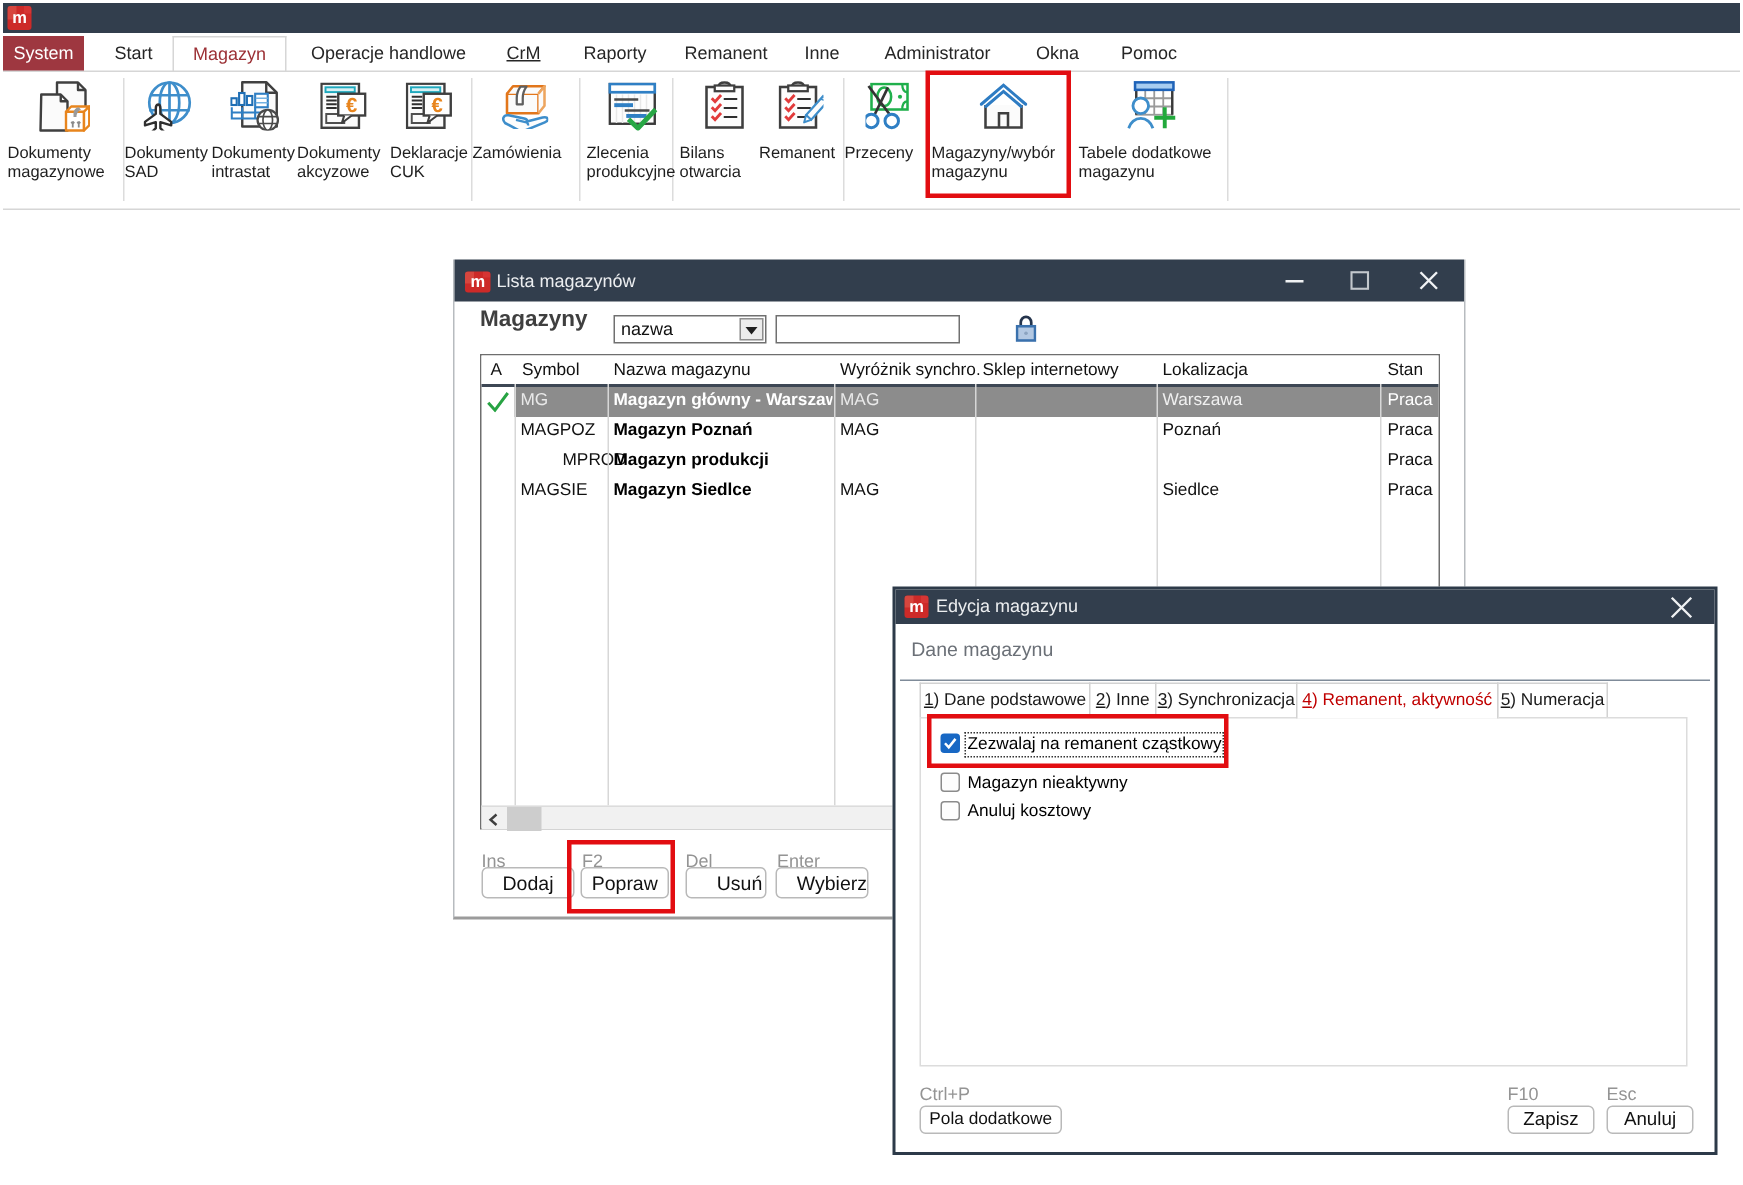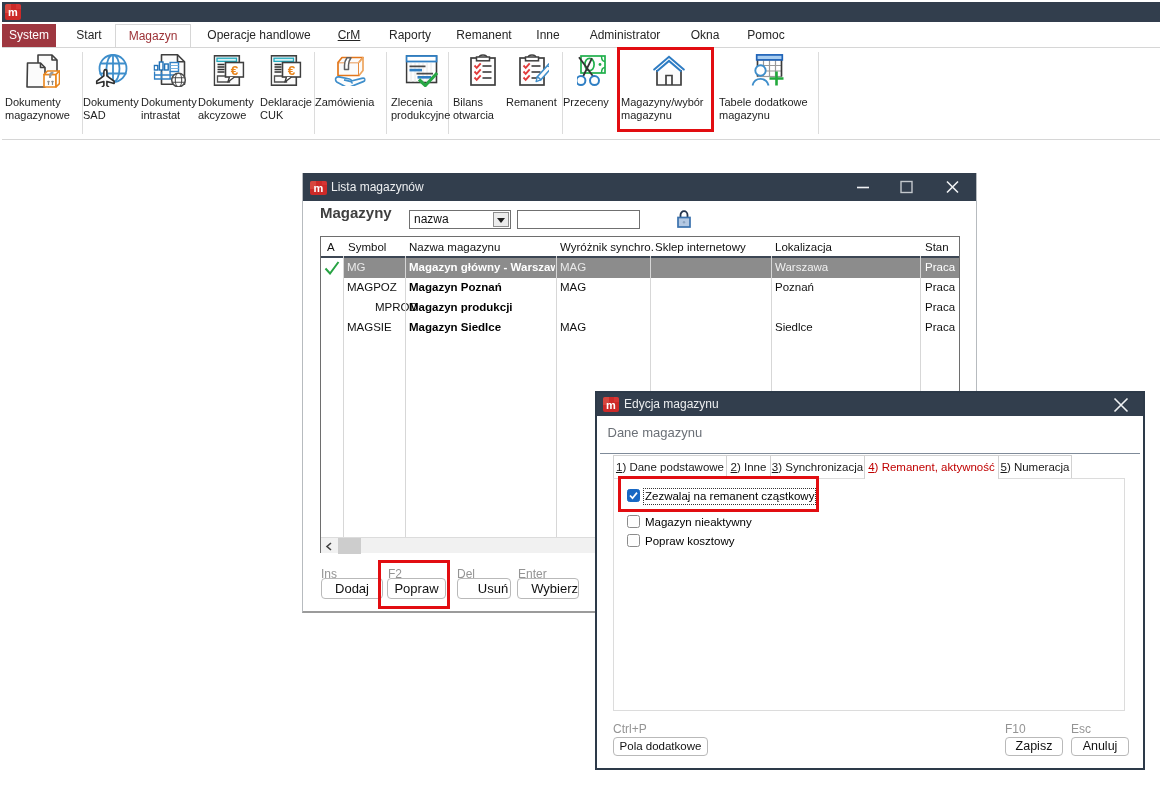--- a/index.html
+++ b/index.html
@@ -379,21 +379,21 @@
     <div class="abs" style="left:16px;top:85px;width:512px;height:233px;border:1px solid #dcdcdc;box-sizing:border-box;"></div>
     <div class="cb" style="left:30px;top:96px;background:#1868c4;border-color:#1868c4;">
       <svg width="11" height="11" viewBox="0 0 11 11" style="position:absolute;left:0;top:0;">
           <path d="M2 5.5 l2.5 2.7 L9 2.6" fill="none" stroke="#fff" stroke-width="1.7"></path>
         </svg>
     </div>
     <div class="cblabel" style="left:46px;top:94.5px;border:1px dotted #333;padding:0 1px;">Zezwalaj na remanent cząstkowy</div>
     <div class="cb" style="left:30px;top:122px;"></div>
     <div class="cblabel" style="left:48px;top:121.5px;">Magazyn nieaktywny</div>
     <div class="cb" style="left:30px;top:141px;"></div>
-    <div class="cblabel" style="left:48px;top:140.5px;">Popraw kosztowy</div>
+    <div class="cblabel" style="left:48px;top:140.5px;">Anuluj kosztowy</div>
     <div class="sclabel" style="left:16px;top:329px;">Ctrl+P</div>
     <div class="sclabel" style="left:408px;top:329px;">F10</div>
     <div class="sclabel" style="left:474px;top:329px;">Esc</div>
     <div class="btn" style="left:16px;top:344px;width:95px;height:19px;line-height:17px;font-size:11.5px;">Pola dodatkowe</div>
     <div class="btn" style="left:408px;top:344px;width:58px;height:19px;line-height:17px;font-size:12.5px;">Zapisz</div>
     <div class="btn" style="left:474px;top:344px;width:58px;height:19px;line-height:17px;font-size:12.5px;">Anuluj</div>
   </div>
   <div class="redbox" style="left:378px;top:560px;width:72px;height:49px;"></div>
   <div class="redbox" style="left:618px;top:476px;width:201px;height:36px;"></div>
 </div>

